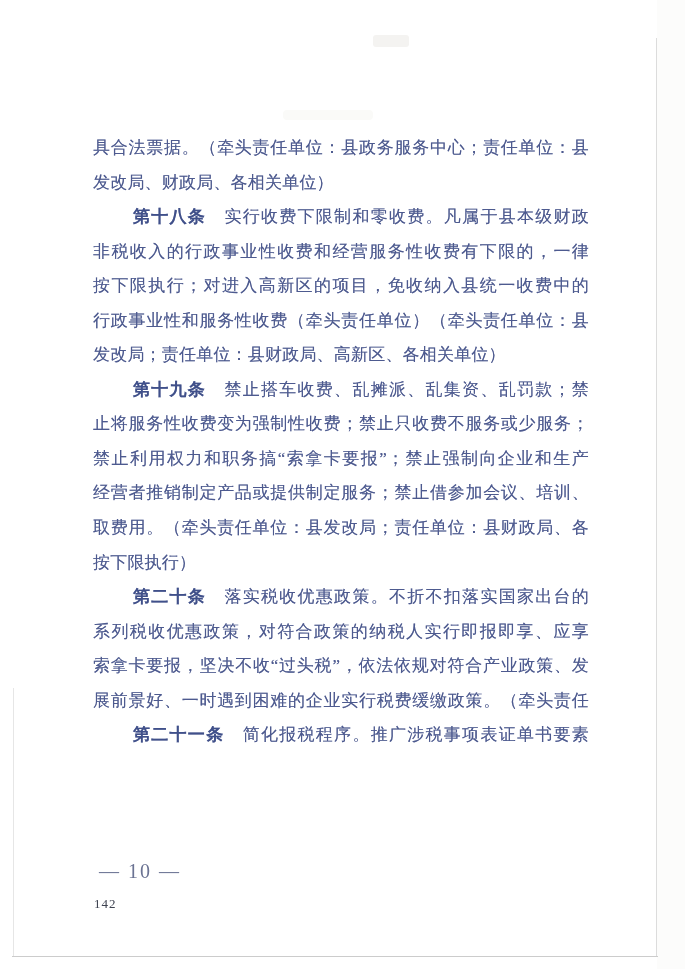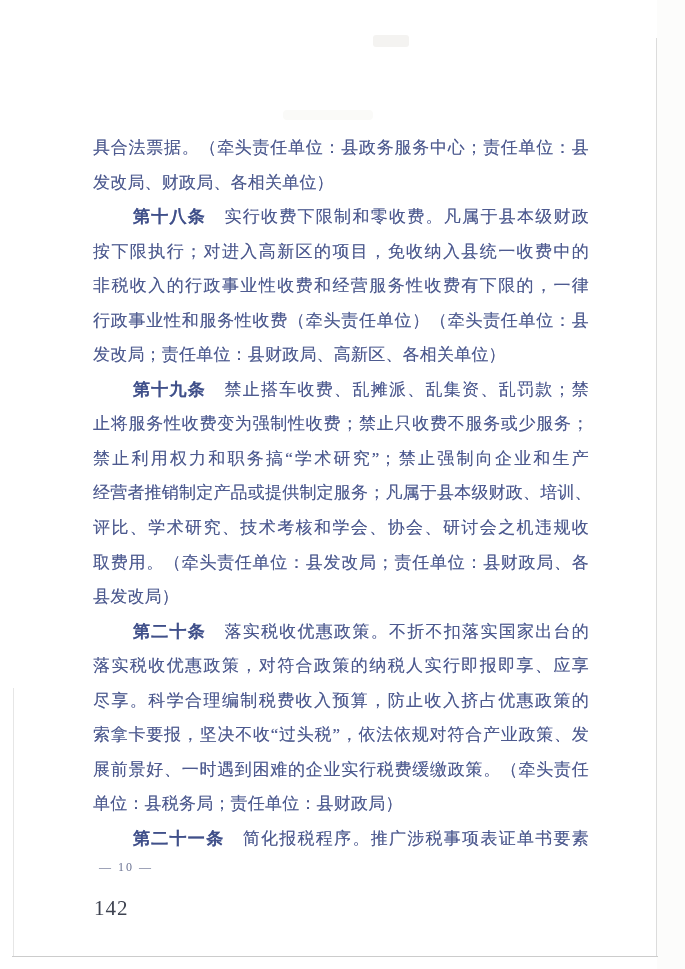--- a/index.html
+++ b/index.html
@@ -87,62 +87,59 @@
   .line .lead {
     font-weight: bold;
     color: var(--lead-ink, #40508a);
     text-shadow: 0 0 0.5px rgba(64, 80, 138, 0.6);
   }
   
   .page-number {
     position: absolute;
     left: 99px;
     top: 860px;
-    font-size: 12px;
+    font-size: 20px;
     letter-spacing: 2px;
     color: var(--footer-ink, #6b7393);
   }
   .scan-number {
     position: absolute;
     left: 94px;
     top: 896px;
-    font-size: 21px;
+    font-size: 13px;
     letter-spacing: 1px;
     color: var(--scan-ink, #3d4250);
   }
 </style>
 </head>
 <body>
 
 <div class="page">
 
   <div class="smudge-1"></div>
   <div class="smudge-2"></div>
 
   <div class="text-block" id="text-block">
       <div class="line">具合法票据。（牵头责任单位：县政务服务中心；责任单位：县</div>
       <div class="line end">发改局、财政局、各相关单位）</div>
       <div class="line indent"><span class="lead">第十八条</span>　实行收费下限制和零收费。凡属于县本级财政</div>
+      <div class="line">非税收入的行政事业性收费和经营服务性收费有下限的，一律</div>
       <div class="line">按下限执行；对进入高新区的项目，免收纳入县统一收费中的</div>
-      <div class="line">非税收入的行政事业性收费和经营服务性收费有下限的，一律</div>
       <div class="line">行政事业性和服务性收费（牵头责任单位）（牵头责任单位：县</div>
       <div class="line end">发改局；责任单位：县财政局、高新区、各相关单位）</div>
       <div class="line indent"><span class="lead">第十九条</span>　禁止搭车收费、乱摊派、乱集资、乱罚款；禁</div>
       <div class="line">止将服务性收费变为强制性收费；禁止只收费不服务或少服务；</div>
-      <div class="line">禁止利用权力和职务搞“学术研究”；禁止强制向企业和生产</div>
-      <div class="line">经营者推销制定产品或提供制定服务；凡属于县本级财政、培训、</div>
-      <div class="line">评比、学术研究、技术考核和学会、协会、研讨会之机违规收</div>
+      <div class="line">禁止利用权力和职务搞“索拿卡要报”；禁止强制向企业和生产</div>
+      <div class="line">经营者推销制定产品或提供制定服务；禁止借参加会议、培训、</div>
       <div class="line">取费用。（牵头责任单位：县发改局；责任单位：县财政局、各</div>
-      <div class="line end">县发改局）</div>
+      <div class="line end">按下限执行）</div>
       <div class="line indent"><span class="lead">第二十条</span>　落实税收优惠政策。不折不扣落实国家出台的</div>
-      <div class="line">落实税收优惠政策，对符合政策的纳税人实行即报即享、应享</div>
-      <div class="line">尽享。科学合理编制税费收入预算，防止收入挤占优惠政策的</div>
+      <div class="line">系列税收优惠政策，对符合政策的纳税人实行即报即享、应享</div>
       <div class="line">索拿卡要报，坚决不收“过头税”，依法依规对符合产业政策、发</div>
       <div class="line">展前景好、一时遇到困难的企业实行税费缓缴政策。（牵头责任</div>
-      <div class="line end">单位：县税务局；责任单位：县财政局）</div>
       <div class="line indent"><span class="lead">第二十一条</span>　简化报税程序。推广涉税事项表证单书要素</div>
     </div>
 
   <div class="page-number">— 10 —</div>
 
   <div class="scan-number">142</div>
 
   <div class="edge-strip"></div>
   <div class="edge-right"></div>
   <div class="edge-bottom"></div>

